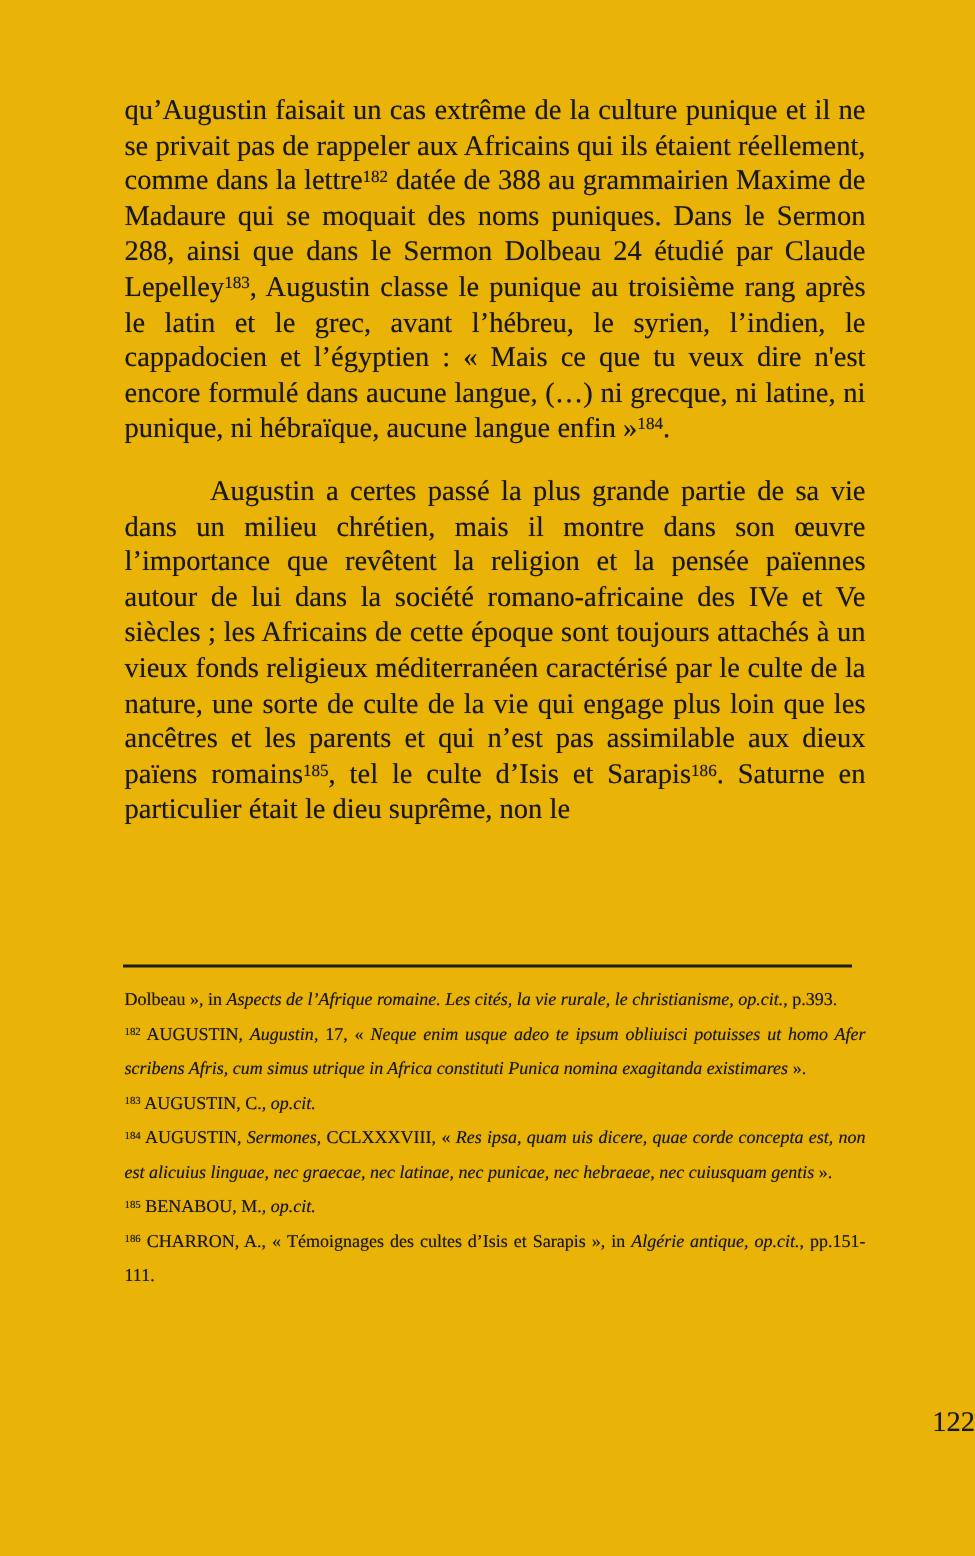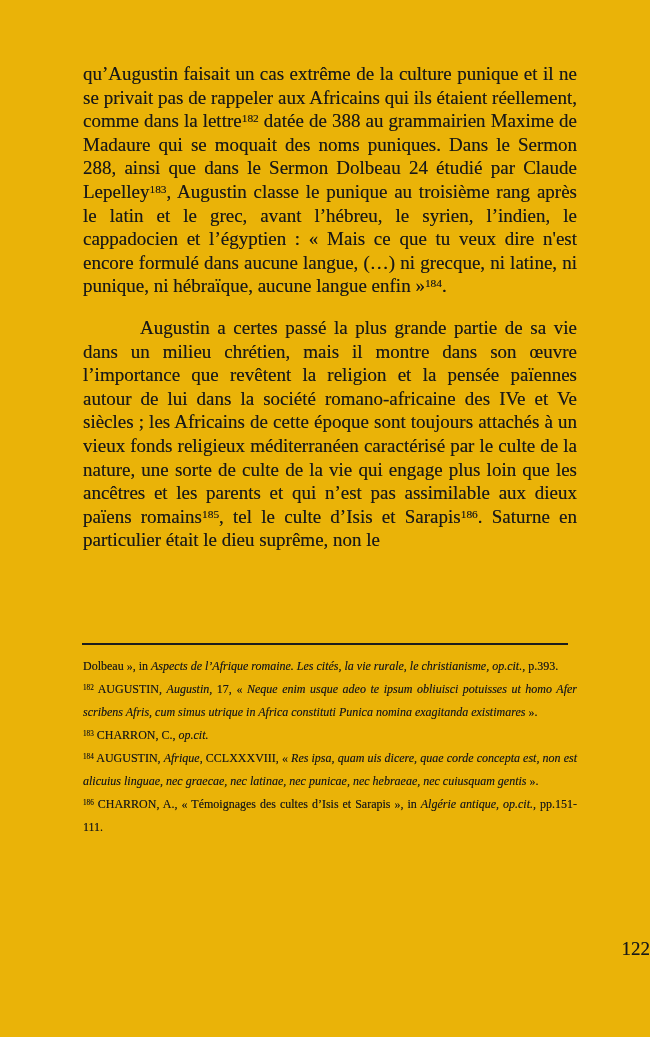--- a/index.html
+++ b/index.html
@@ -75,20 +75,21 @@
   <main class="body-text">
     <p class="para"><span>qu’Augustin faisait un cas extrême de la culture punique et il ne se privait pas de rappeler aux Africains qui ils étaient réellement, comme dans la lettre</span><sup>182</sup><span> datée de 388 au grammairien Maxime de Madaure qui se moquait des noms puniques. Dans le Sermon 288, ainsi que dans le Sermon Dolbeau 24 étudié par Claude Lepelley</span><sup>183</sup><span>, Augustin classe le punique au troisième rang après le latin et le grec, avant l’hébreu, le syrien, l’indien, le cappadocien et l’égyptien&nbsp;: «&nbsp;Mais ce que tu veux dire n'est encore formulé dans aucune langue, (…) ni grecque, ni latine, ni punique, ni hébraïque, aucune langue enfin&nbsp;»</span><sup>184</sup><span>.</span></p>
     <p class="para indent"><span>Augustin a certes passé la plus grande partie de sa vie dans un milieu chrétien, mais il montre dans son œuvre l’importance que revêtent la religion et la pensée païennes autour de lui dans la société romano-africaine des IVe et Ve siècles&nbsp;; les Africains de cette époque sont toujours attachés à un vieux fonds religieux méditerranéen caractérisé par le culte de la nature, une sorte de culte de la vie qui engage plus loin que les ancêtres et les parents et qui n’est pas assimilable aux dieux païens romains</span><sup>185</sup><span>, tel le culte d’Isis et Sarapis</span><sup>186</sup><span>. Saturne en particulier était le dieu suprême, non le</span></p>
   </main>
 
   <div class="footnote-rule"></div>
 
   <section class="footnotes">
     <p class="fn"><span>Dolbeau&nbsp;», in </span><i>Aspects de l’Afrique romaine. Les cités, la vie rurale, le christianisme, op.cit.</i><span>, p.393.</span></p>
     <p class="fn"><sup>182</sup><span> AUGUSTIN, </span><i>Augustin</i><span>, 17, «&nbsp;</span><i>Neque enim usque adeo te ipsum obliuisci potuisses ut homo Afer scribens Afris, cum simus utrique in Africa constituti Punica nomina exagitanda existimares</i><span>&nbsp;».</span></p>
-    <p class="fn"><sup>183</sup><span> CHARRON, C., </span><i>op.cit.</i></p>
-    <p class="fn"><sup>184</sup><span> AUGUSTIN, </span><i>Afrique</i><span>, CCLXXXVIII, «&nbsp;</span><i>Res ipsa, quam uis dicere, quae corde concepta est, non est alicuius linguae, nec graecae, nec latinae, nec punicae, nec hebraeae, nec cuiusquam gentis</i><span>&nbsp;».</span></p>
+    <p class="fn"><sup>183</sup><span> AUGUSTIN, C., </span><i>op.cit.</i></p>
+    <p class="fn"><sup>184</sup><span> AUGUSTIN, </span><i>Sermones</i><span>, CCLXXXVIII, «&nbsp;</span><i>Res ipsa, quam uis dicere, quae corde concepta est, non est alicuius linguae, nec graecae, nec latinae, nec punicae, nec hebraeae, nec cuiusquam gentis</i><span>&nbsp;».</span></p>
+    <p class="fn"><sup>185</sup><span> BENABOU, M., </span><i>op.cit.</i></p>
     <p class="fn"><sup>186</sup><span> CHARRON, A., «&nbsp;Témoignages des cultes d’Isis et Sarapis&nbsp;», in </span><i>Algérie antique, op.cit.</i><span>, pp.151-111.</span></p>
   </section>
 
   <div class="page-number">122</div>
 
 </div>
 
 </body></html>

